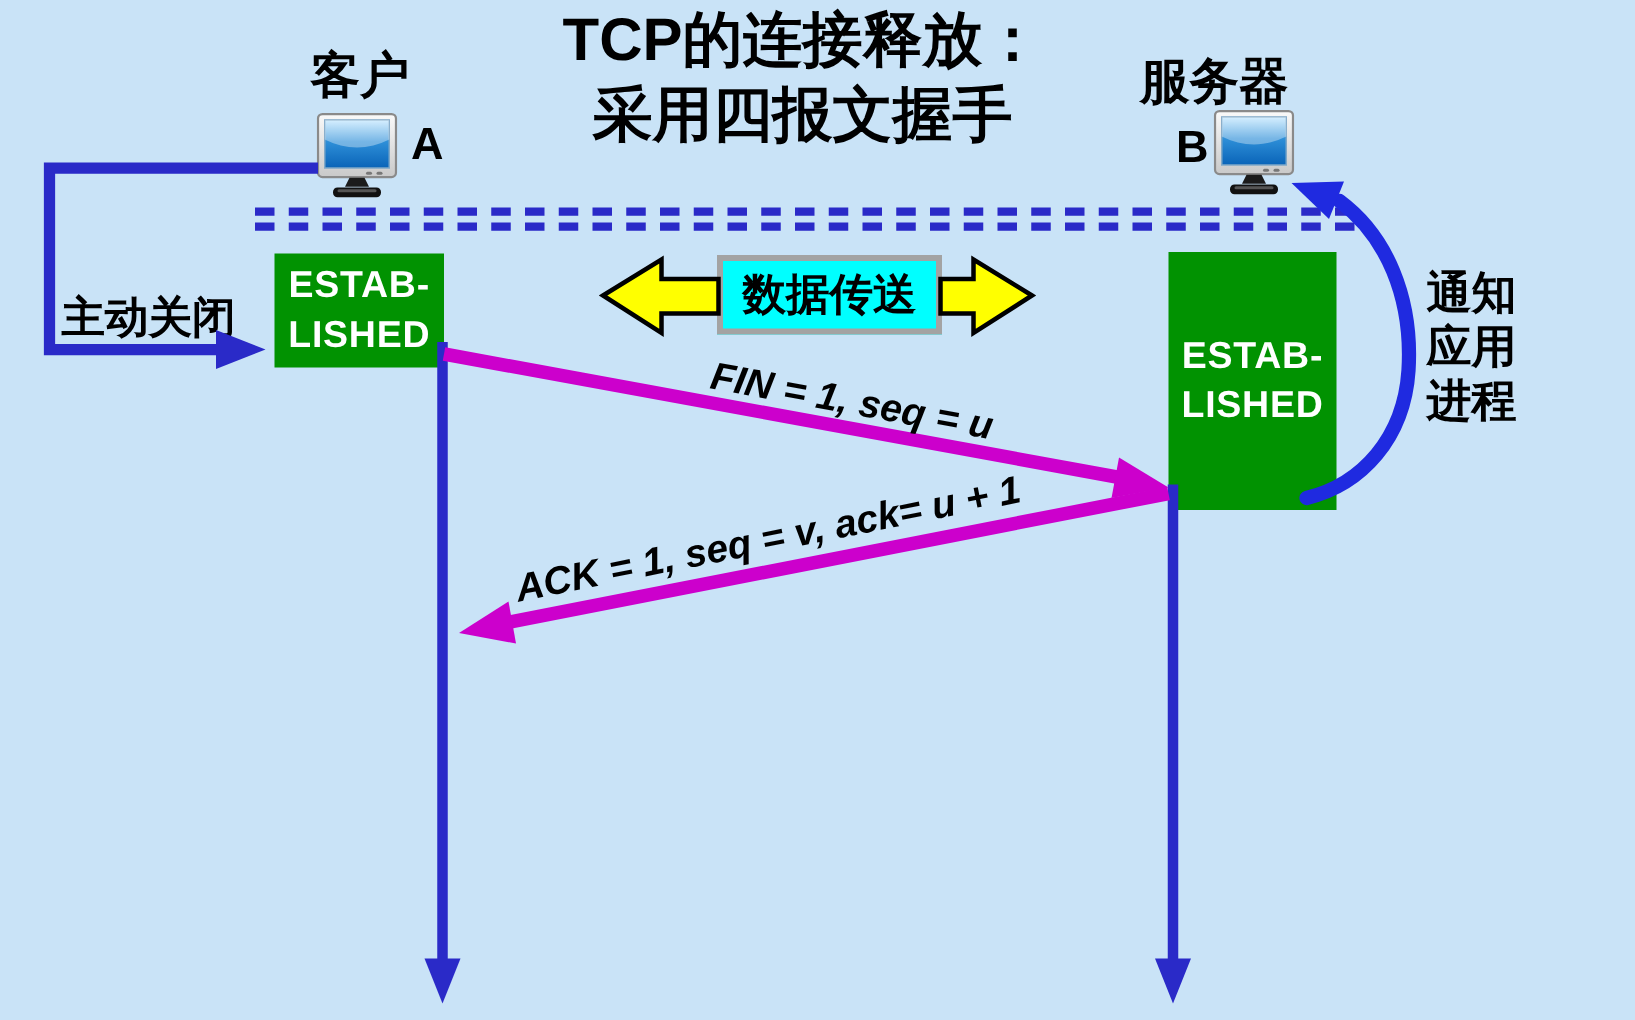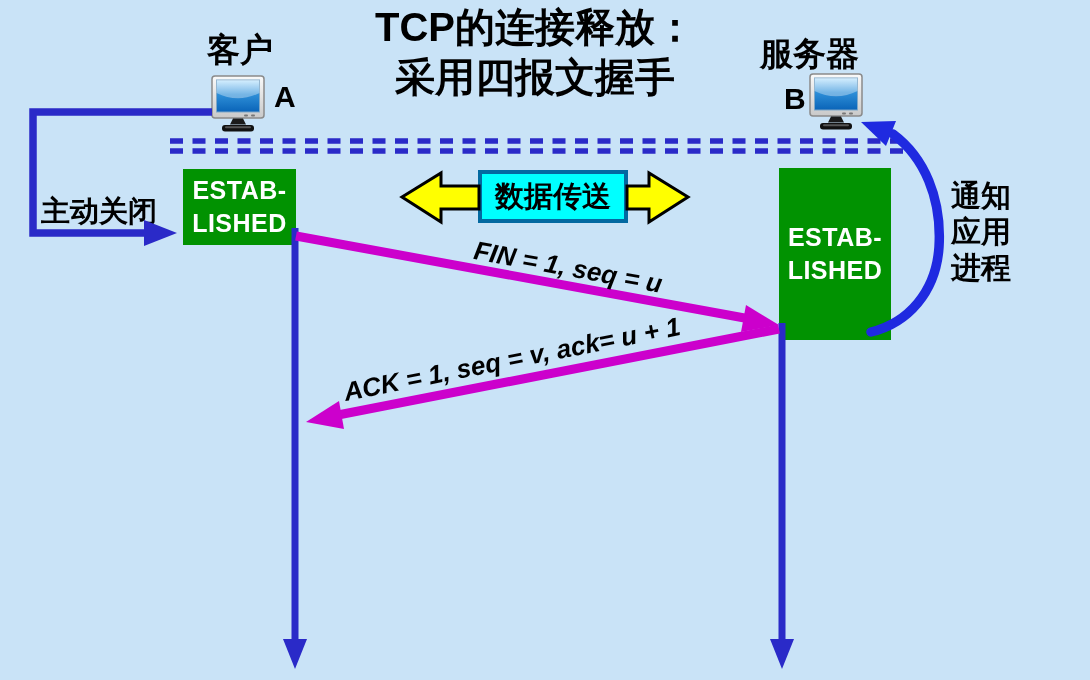--- a/index.html
+++ b/index.html
@@ -30,21 +30,21 @@
              z-index:1;letter-spacing:0.5px;margin-top:17px;}
   .state-client{left:183px;top:152px;width:113px;height:76px;}
   .state-server{left:779px;top:151px;width:112px;height:172px;}
 
   .action-label{left:41px;top:192px;font-size:29px;font-weight:bold;color:#000;z-index:3;}
 
   .notify-label{left:944px;top:178px;width:74px;text-align:center;
                 font-size:30px;font-weight:bold;color:#000;line-height:36px;z-index:3;}
 
   .data-transfer-box{left:478px;top:170px;width:150px;height:53px;
-                     box-sizing:border-box;background:#00ffff;border:4px solid #0369a1;
+                     box-sizing:border-box;background:#00ffff;border:4px solid #a3a3a3;
                      display:flex;align-items:center;justify-content:center;
                      font-size:29px;font-weight:bold;color:#000;z-index:4;}
 
   .msg-label{font-size:26px;font-weight:bold;font-style:italic;color:#000;
              text-align:center;white-space:pre;z-index:6;}
   .fin-label{left:453px;top:252px;width:230px;transform:rotate(10.3deg);}
   .ack-label{left:327px;top:344px;width:370px;transform:rotate(-11.2deg);}
 
   .overlay{left:0;top:0;z-index:5;pointer-events:none;}
 </style>

